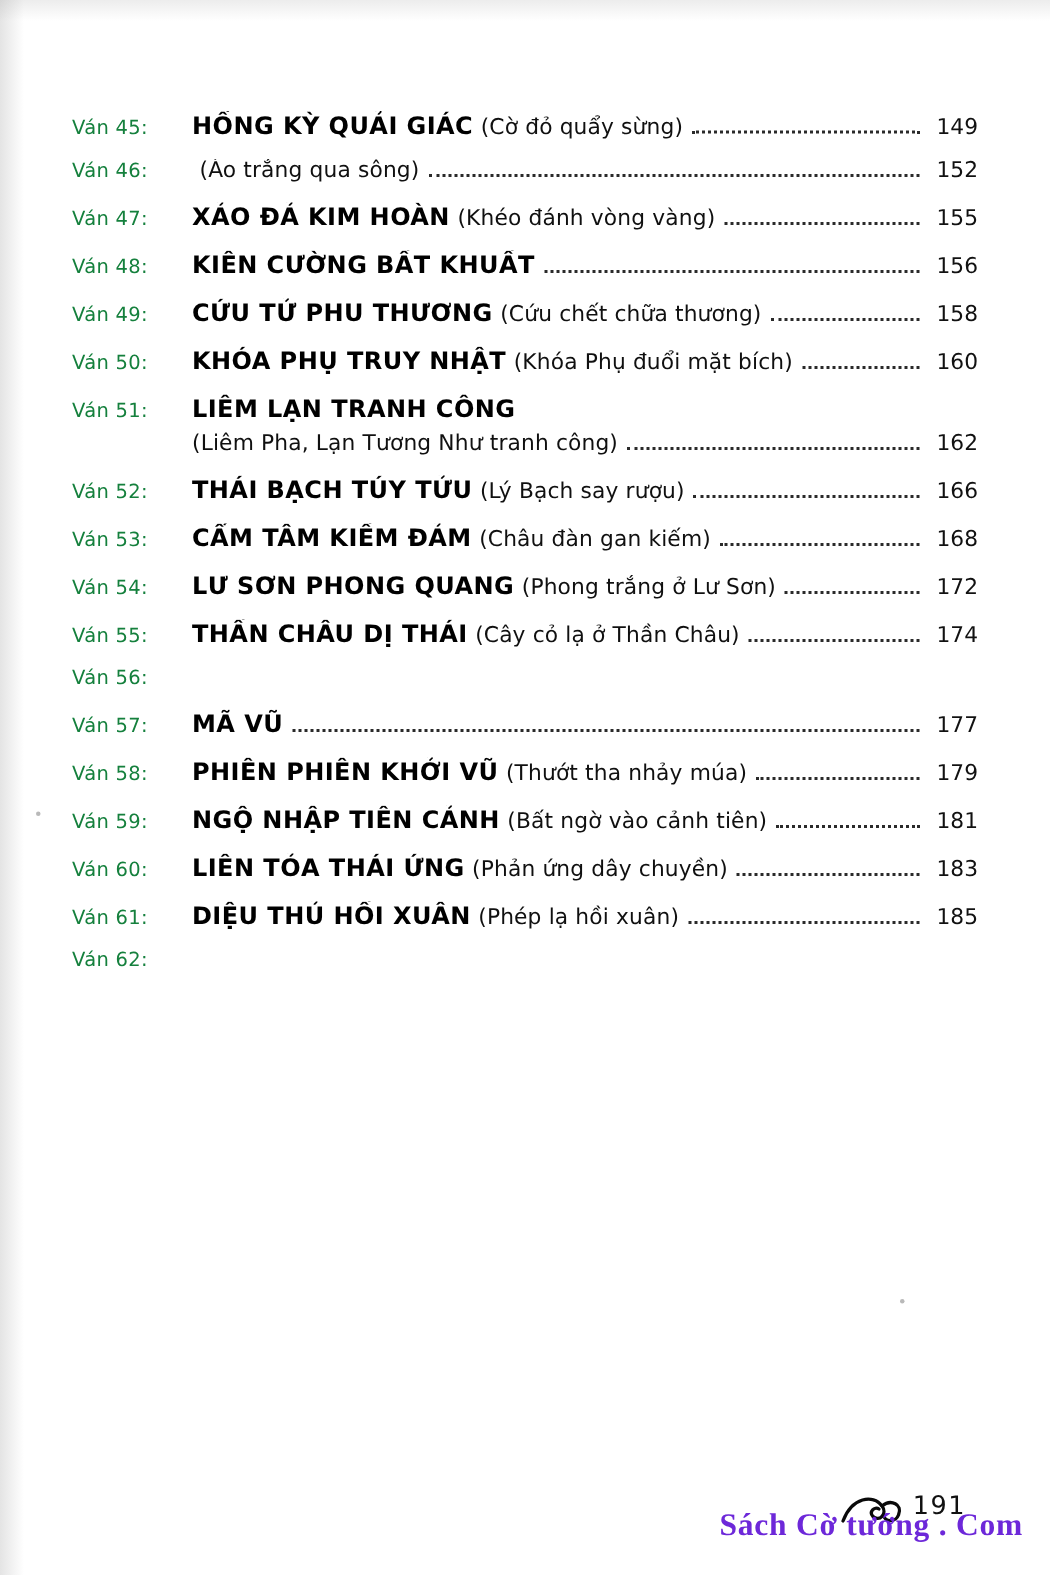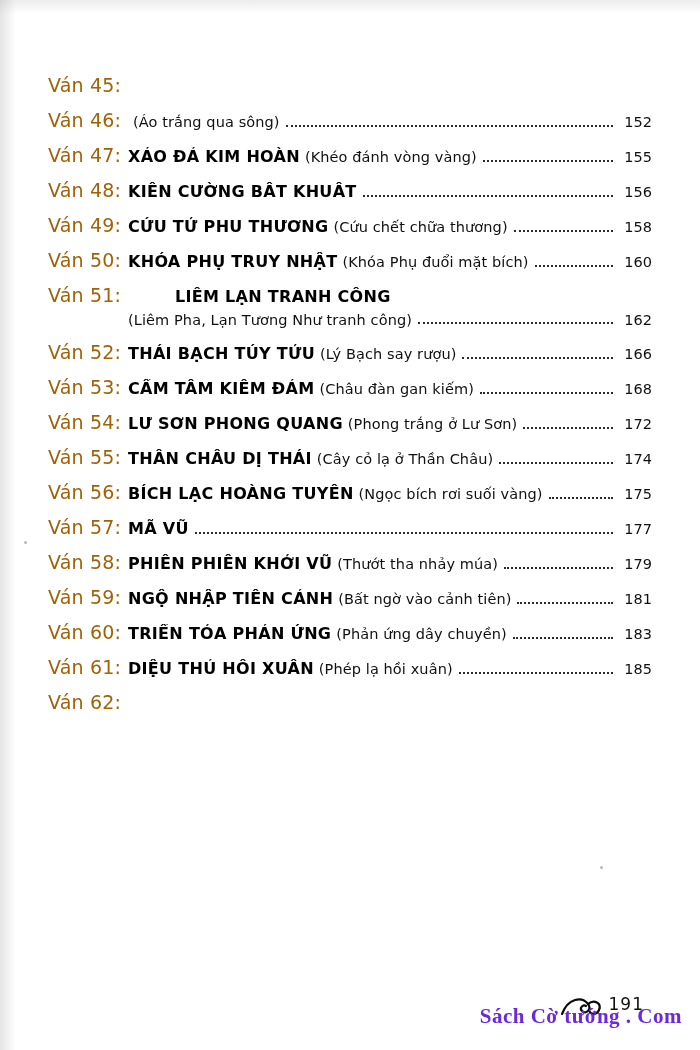--- a/index.html
+++ b/index.html
@@ -38,23 +38,23 @@
     white-space: nowrap;
   }
 
   .toc-row.two-line {
     margin-bottom: 13px;
   }
 
   .num {
     width: 80px;
     flex: 0 0 80px;
-    font-size: 19px;
+    font-size: 13px;
     letter-spacing: 0.2px;
-    color: #a16207;
+    color: #15803d;
   }
 
   .entry {
     flex: 1 1 auto;
     display: flex;
     align-items: baseline;
     min-width: 0;
     overflow: hidden;
   }
 
@@ -91,21 +91,20 @@
 
   
   .stack {
     flex: 1 1 auto;
     min-width: 0;
   }
   .stack .line1 {
     display: flex;
     align-items: center;
     margin-bottom: 6px;
-    margin-left: 47px;
   }
   .stack .line2 {
     display: flex;
     align-items: flex-end;
   }
 
   .folio {
     position: absolute;
     right: 56px;
     bottom: 36px;
@@ -172,20 +171,26 @@
 
   <div class="edge-shadow-left"></div>
   <div class="edge-shadow-top"></div>
 
   <div class="speck" style="left:24px; top:541px;"></div>
   <div class="speck" style="left:600px; top:866px;"></div>
 
   <div class="toc" id="toc-list">
       <div class="toc-row">
         <div class="num">Ván 45:</div>
+        <div class="entry">
+          <span class="title">HỒNG KỲ QUẢI GIÁC</span>
+          <span class="gloss">(Cờ đỏ quẩy sừng)</span>
+          <span class="leader"></span>
+          <span class="page-num">149</span>
+        </div>
       </div>
       <div class="toc-row">
         <div class="num">Ván 46:</div>
         <div class="entry">
           <span class="gloss">(Áo trắng qua sông)</span>
           <span class="leader"></span>
           <span class="page-num">152</span>
         </div>
       </div>
       <div class="toc-row">
@@ -267,26 +272,20 @@
         <div class="num">Ván 55:</div>
         <div class="entry">
           <span class="title">THẦN CHÂU DỊ THÁI</span>
           <span class="gloss">(Cây cỏ lạ ở Thần Châu)</span>
           <span class="leader"></span>
           <span class="page-num">174</span>
         </div>
       </div>
       <div class="toc-row">
         <div class="num">Ván 56:</div>
-        <div class="entry">
-          <span class="title">BÍCH LẠC HOÀNG TUYỀN</span>
-          <span class="gloss">(Ngọc bích rơi suối vàng)</span>
-          <span class="leader"></span>
-          <span class="page-num">175</span>
-        </div>
       </div>
       <div class="toc-row">
         <div class="num">Ván 57:</div>
         <div class="entry">
           <span class="title">MÃ VŨ</span>
           <span class="leader"></span>
           <span class="page-num">177</span>
         </div>
       </div>
       <div class="toc-row">
@@ -303,21 +302,21 @@
         <div class="entry">
           <span class="title">NGỘ NHẬP TIÊN CẢNH</span>
           <span class="gloss">(Bất ngờ vào cảnh tiên)</span>
           <span class="leader"></span>
           <span class="page-num">181</span>
         </div>
       </div>
       <div class="toc-row">
         <div class="num">Ván 60:</div>
         <div class="entry">
-          <span class="title">TRIỂN TỎA PHẢN ỨNG</span>
+          <span class="title">LIÊN TỎA THÁI ỨNG</span>
           <span class="gloss">(Phản ứng dây chuyền)</span>
           <span class="leader"></span>
           <span class="page-num">183</span>
         </div>
       </div>
       <div class="toc-row">
         <div class="num">Ván 61:</div>
         <div class="entry">
           <span class="title">DIỆU THỦ HỒI XUÂN</span>
           <span class="gloss">(Phép lạ hồi xuân)</span>

